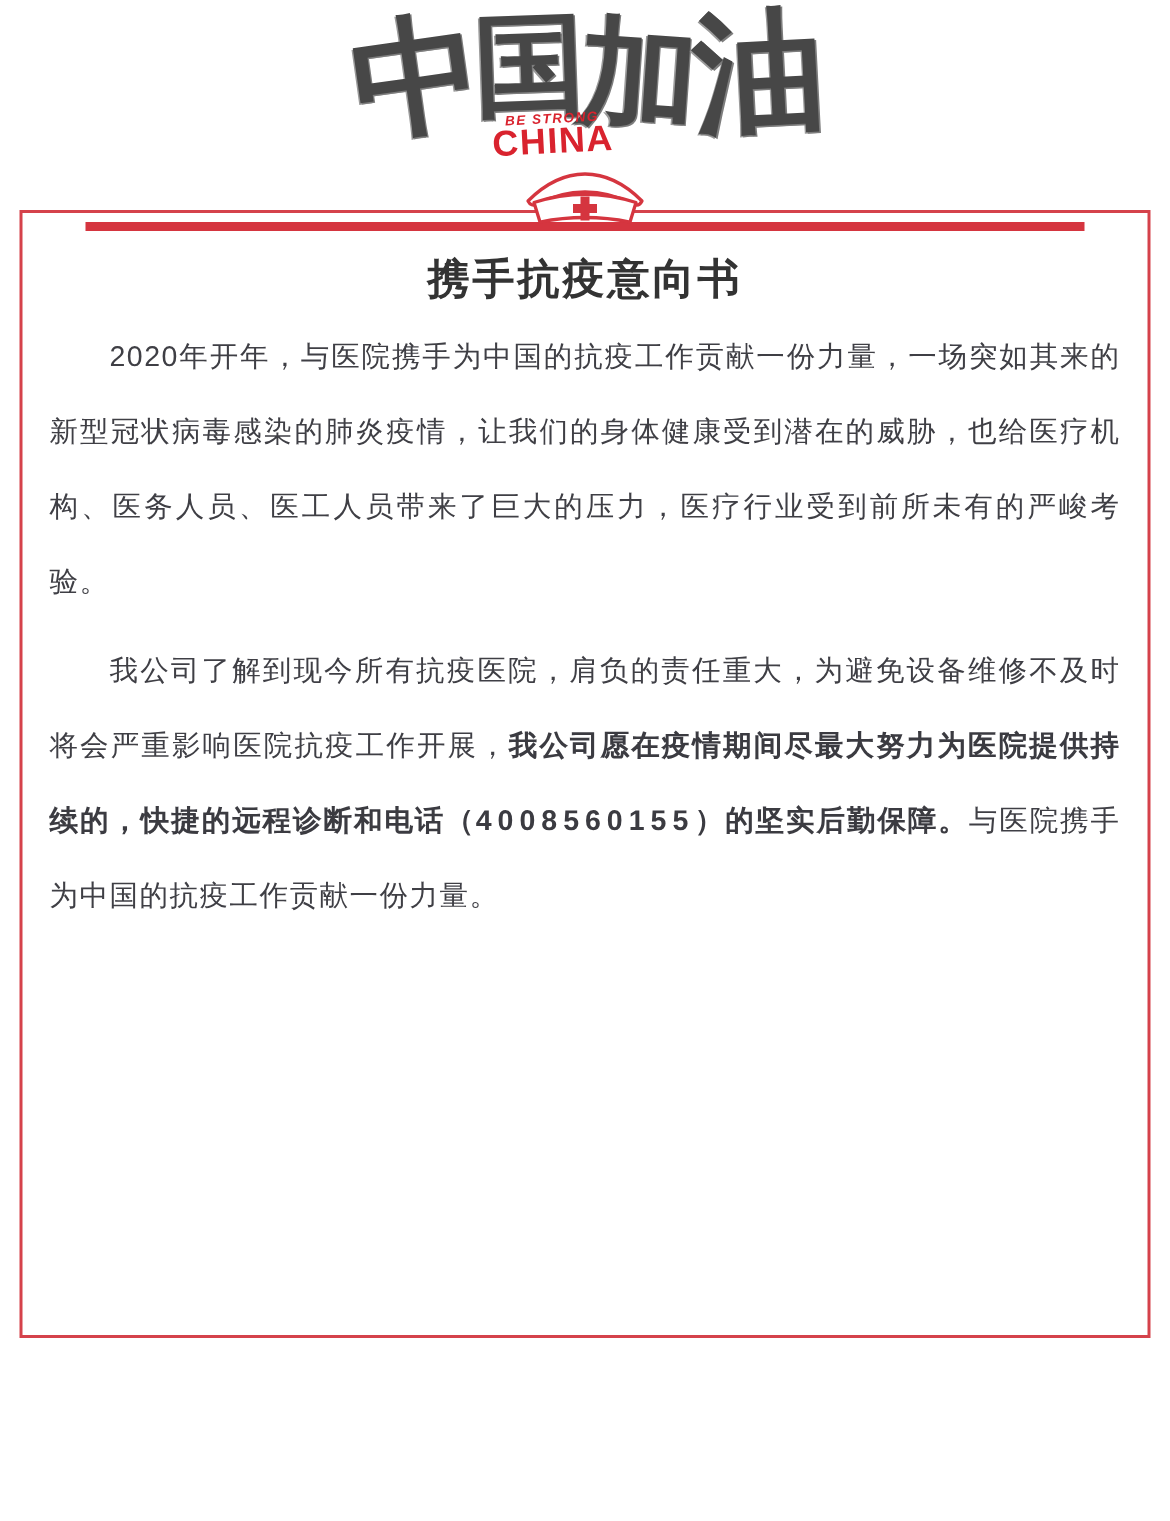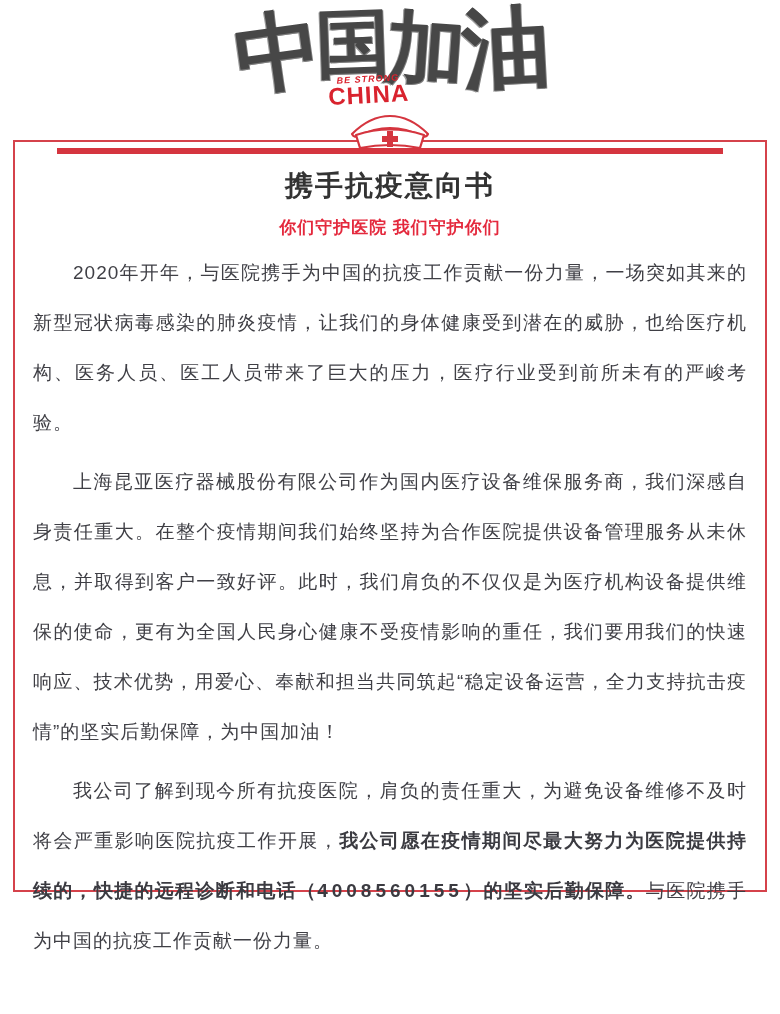--- a/index.html
+++ b/index.html
@@ -144,26 +144,24 @@
       <path d="M14 32 Q10 34 8 30 Q26 12 46 12 Q66 12 84 30 Q82 34 78 32 Q62 24 46 24 Q30 24 14 32 Z" fill="#ffffff" stroke="#d5353f" stroke-width="2.2" stroke-linejoin="round"></path>
       <path d="M12 31 L16 44 Q46 38 76 44 L80 31 Q46 20 12 31 Z" fill="#ffffff" stroke="#d5353f" stroke-width="2.2" stroke-linejoin="round"></path>
       <path d="M43 27 h6 v5 h5 v6 h-5 v5 h-6 v-5 h-5 v-6 h5 Z" fill="#d5353f"></path>
     </svg>
   </div>
 
   <div class="letter-box">
     <div class="red-bar"></div>
 
     <div class="letter-title">携手抗疫意向书</div>
-    <div class="letter-subtitle">你们守护医院 我们守护你们</div>
 
     <div class="letter-content">
 
       <p class="para">2020年开年，与医院携手为中国的抗疫工作贡献一份力量，一场突如其来的新型冠状病毒感染的肺炎疫情，让我们的身体健康受到潜在的威胁，也给医疗机构、医务人员、医工人员带来了巨大的压力，医疗行业受到前所未有的严峻考验。</p>
 
-      <p class="para">上海昆亚医疗器械股份有限公司作为国内医疗设备维保服务商，我们深感自身责任重大。在整个疫情期间我们始终坚持为合作医院提供设备管理服务从未休息，并取得到客户一致好评。此时，我们肩负的不仅仅是为医疗机构设备提供维保的使命，更有为全国人民身心健康不受疫情影响的重任，我们要用我们的快速响应、技术优势，用爱心、奉献和担当共同筑起“稳定设备运营，全力支持抗击疫情”的坚实后勤保障，为中国加油！</p>
 
       <p class="para"><span>我公司了解到现今所有抗疫医院，肩负的责任重大，为避免设备维修不及时将会严重影响医院抗疫工作开展，</span><b><span>我公司愿在疫情期间尽最大努力为医院提供持续的，快捷的远程诊断和电话（</span><span class="phone-number">4008560155</span><span>）的坚实后勤保障。</span></b><span>与医院携手为中国的抗疫工作贡献一份力量。</span></p>
 
     </div>
   </div>
 
 </div>
 
 </body></html>

